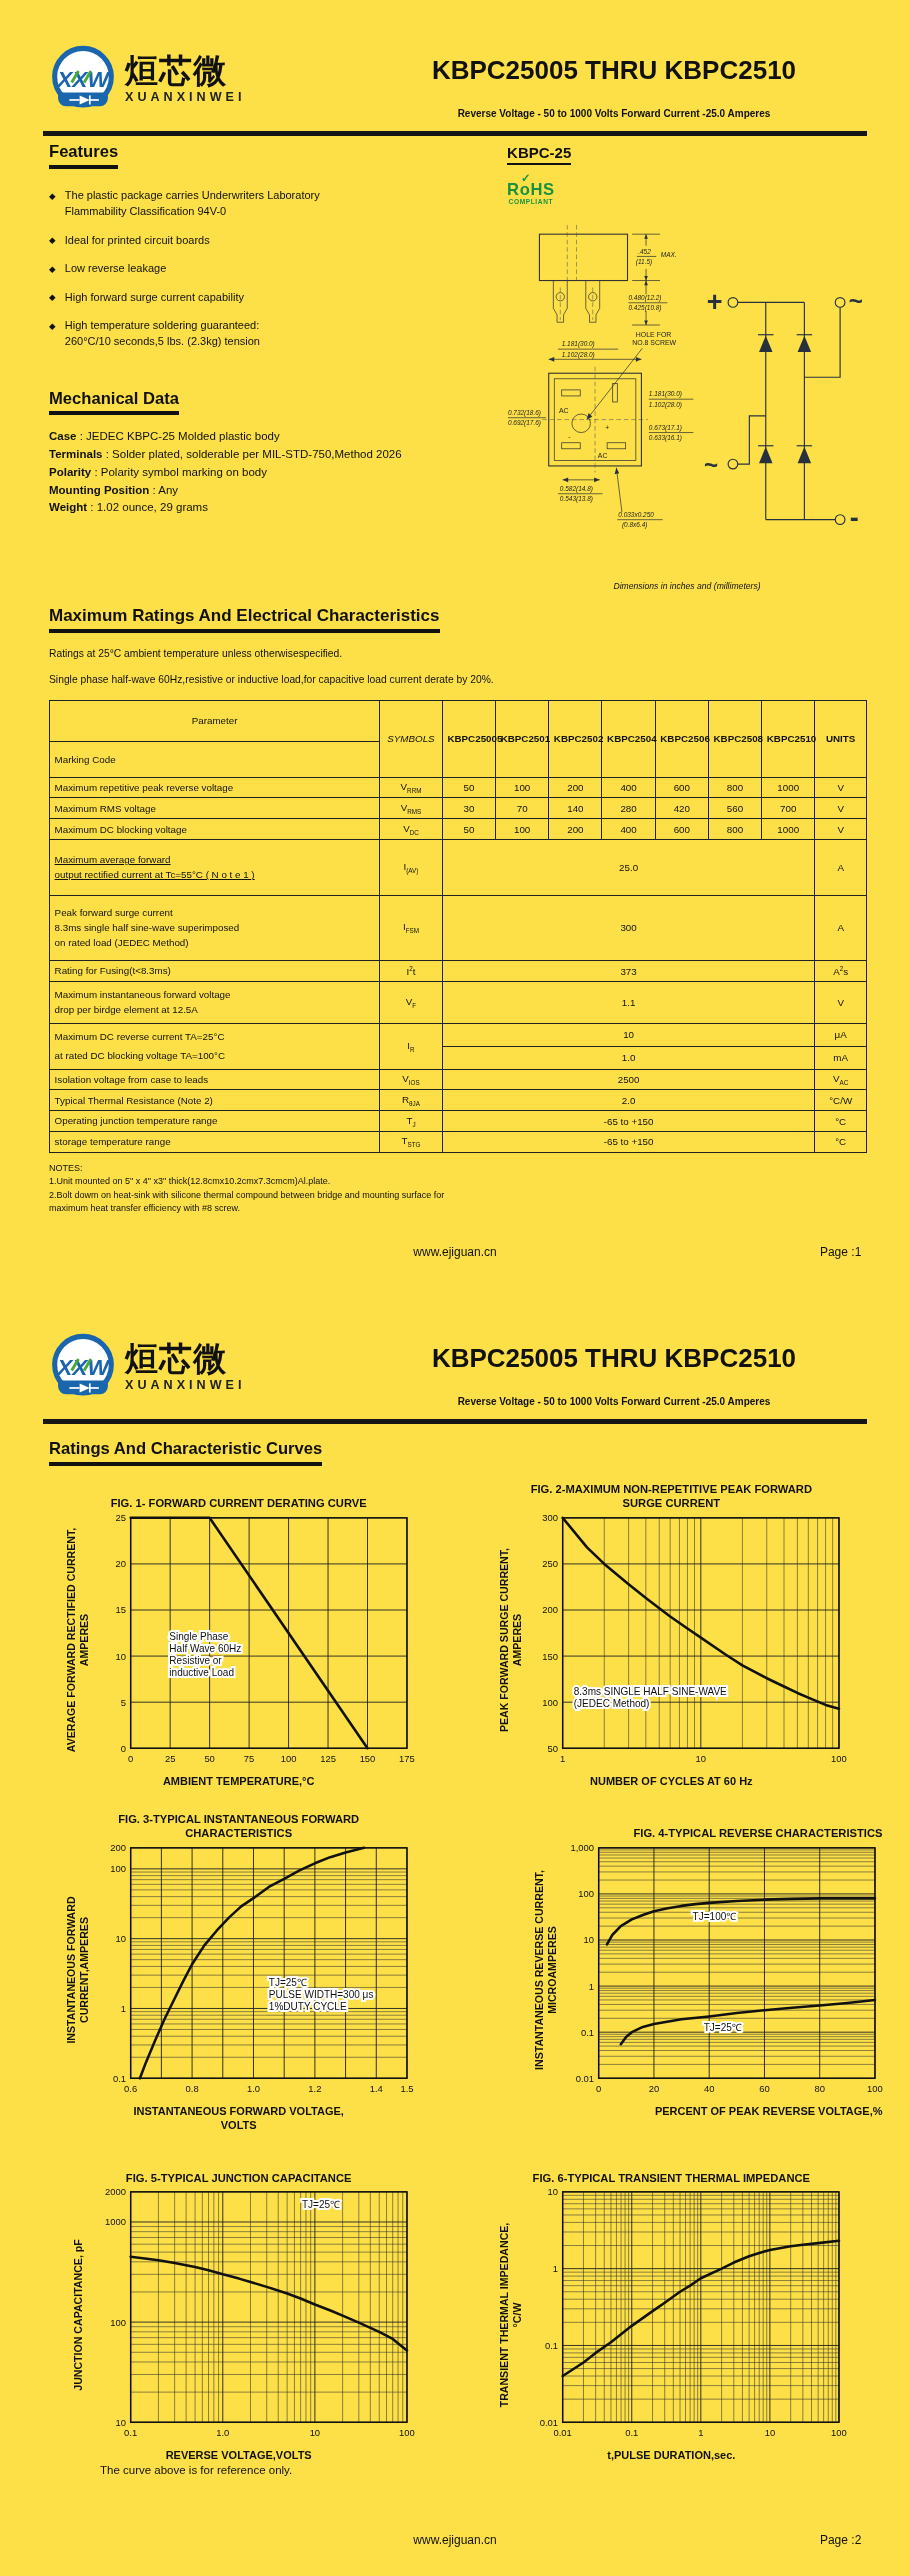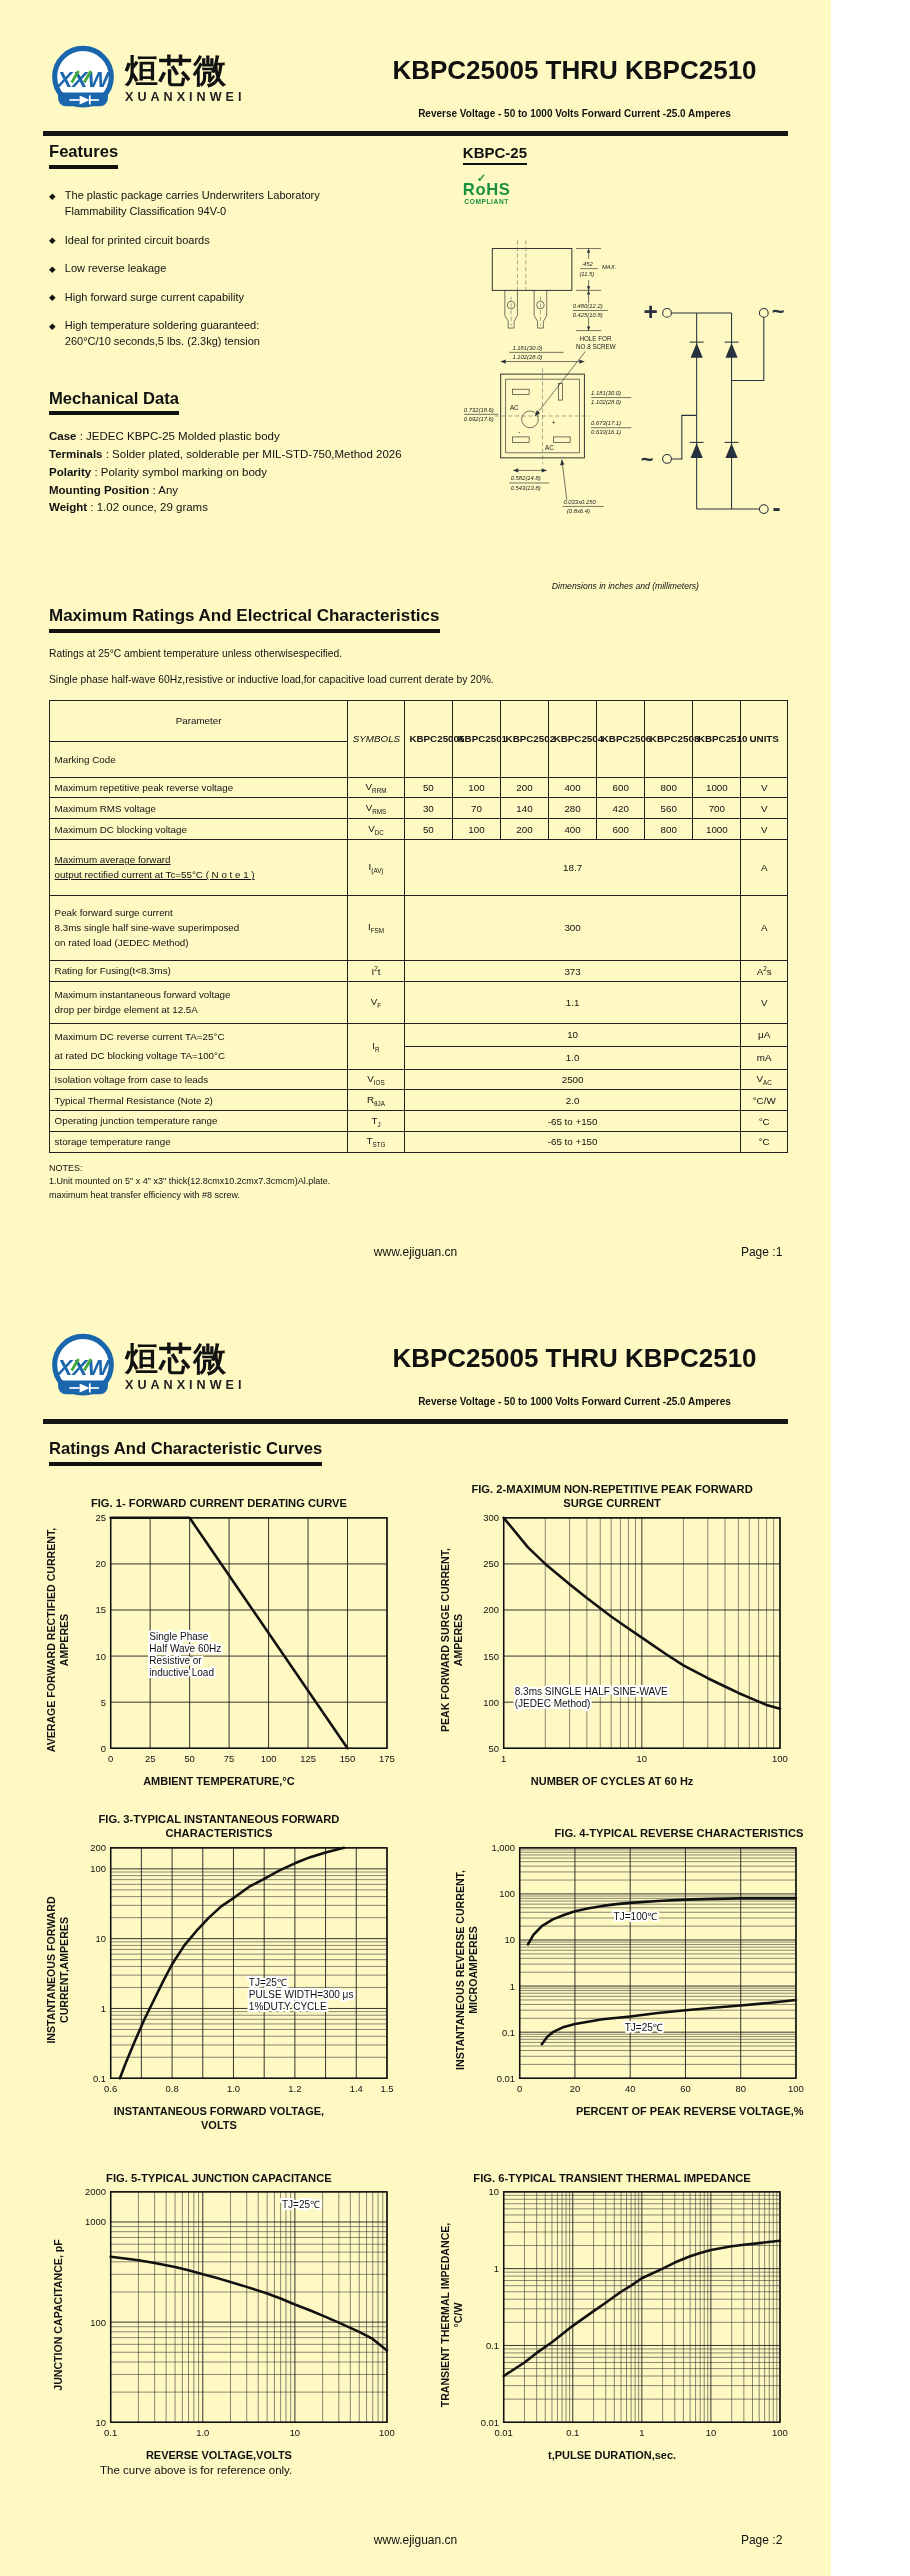--- a/index.html
+++ b/index.html
@@ -1,17 +1,17 @@
 <!DOCTYPE html>
 <html style="font-size:9.2px"><head>
 <meta charset="utf-8">
 <style>
   html,body{margin:0;padding:0;background:#ffffff;}
   body{width:910px;font-family:"Liberation Sans",sans-serif;color:#111;}
-  .page{width:831px;height:1288px;position:relative;overflow:hidden;background:#fef9c3;}
+  .page{width:910px;height:1288px;position:relative;overflow:hidden;background:#fde047;}
   
   .hdr{display:flex;align-items:flex-start;padding:45px 52px 0 49px;}
   .logo-wrap{display:flex;align-items:center;gap:8px;width:321px;flex:none;}
   .logo-cn{font-size:33px;font-weight:bold;letter-spacing:1.1px;line-height:1;}
   .logo-latin{font-size:12.6px;letter-spacing:4px;font-weight:bold;margin-top:3.4px;color:#222;}
   .title-block{flex:1;text-align:center;padding-top:10.3px;}
   .doc-title{font-size:26px;font-weight:bold;letter-spacing:0;}
   .doc-sub{font-size:10px;font-weight:bold;margin-top:22px;}
   .rule{height:5.2px;background:#161616;margin:11.5px 43px 0 43px;}
   .product-heading{text-align:center;font-size:14.3px;font-weight:bold;margin-top:12.6px;letter-spacing:0.3px;}
@@ -358,21 +358,21 @@
             <td class="val">800</td>
             <td class="val">1000</td>
             <td class="unit"><span>V</span></td>
           </tr>
           <tr>
             <td class="lbl" style="height: 50px; text-decoration: underline;">
               <span class="l2">Maximum average forward</span>
               <span class="l2"> output rectified current at  Tc=55°C ( N o t e 1 )</span>
             </td>
             <td class="sym"><span>I<sub>(AV)</sub></span></td>
-            <td class="val" colspan="7">18.7</td>
+            <td class="val" colspan="7">25.0</td>
             <td class="unit"><span>A</span></td>
           </tr>
           <tr>
             <td class="lbl" style="height: 60px;">
               <span class="l2">Peak forward surge current</span>
               <span class="l2">8.3ms single half sine-wave superimposed</span>
               <span class="l2">on rated load (JEDEC Method)</span>
             </td>
             <td class="sym"><span>I<sub>FSM</sub></span></td>
             <td class="val" colspan="7">300</td>
@@ -441,20 +441,21 @@
             <td class="unit"><span>°C</span></td>
           </tr>
         </tbody>
       </table>
   </div>
 
   <div class="notes">
     <p>NOTES:</p>
     <div id="notes-lines">
         <p>1.Unit mounted on 5"  x 4"  x3"  thick(12.8cmx10.2cmx7.3cmcm)Al.plate.</p>
+        <p>2.Bolt dowm on heat-sink with silicone thermal compound between bridge and mounting surface for</p>
         <p>   maximum heat transfer efficiency with #8 screw.</p>
       </div>
   </div>
 
   <div class="page-footer">
     <span class="site">www.ejiguan.cn</span>
     <span class="pg">Page :1</span>
   </div>
 </div>
 

